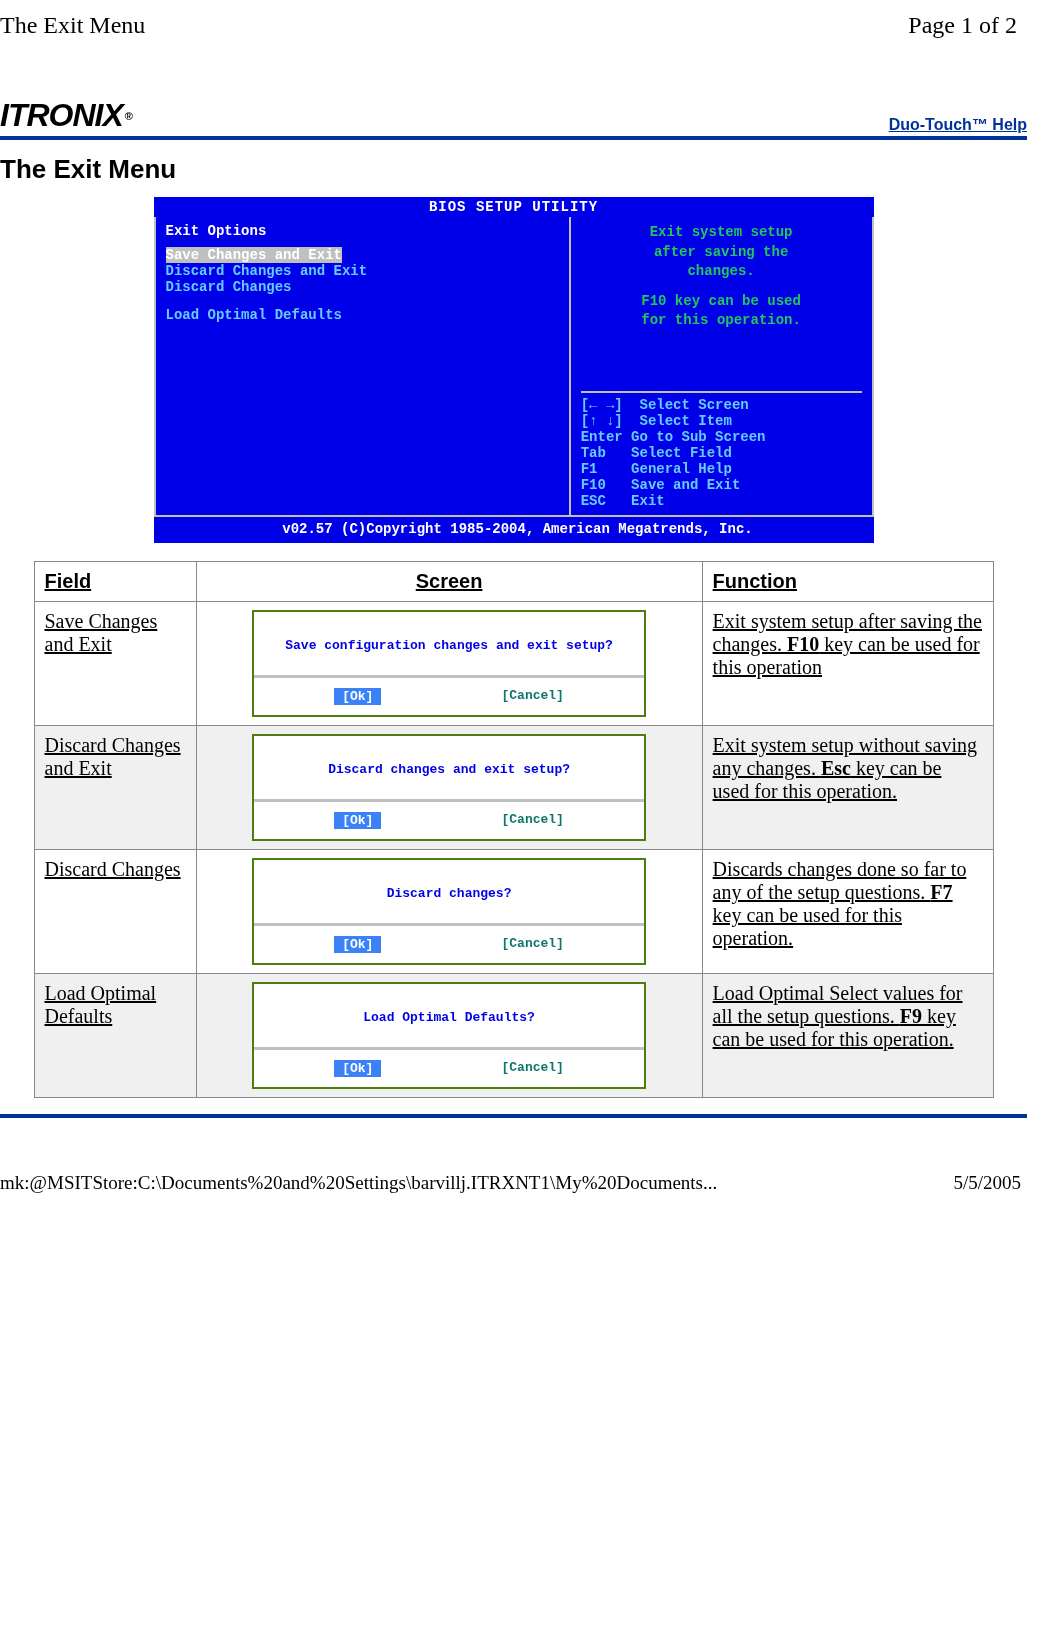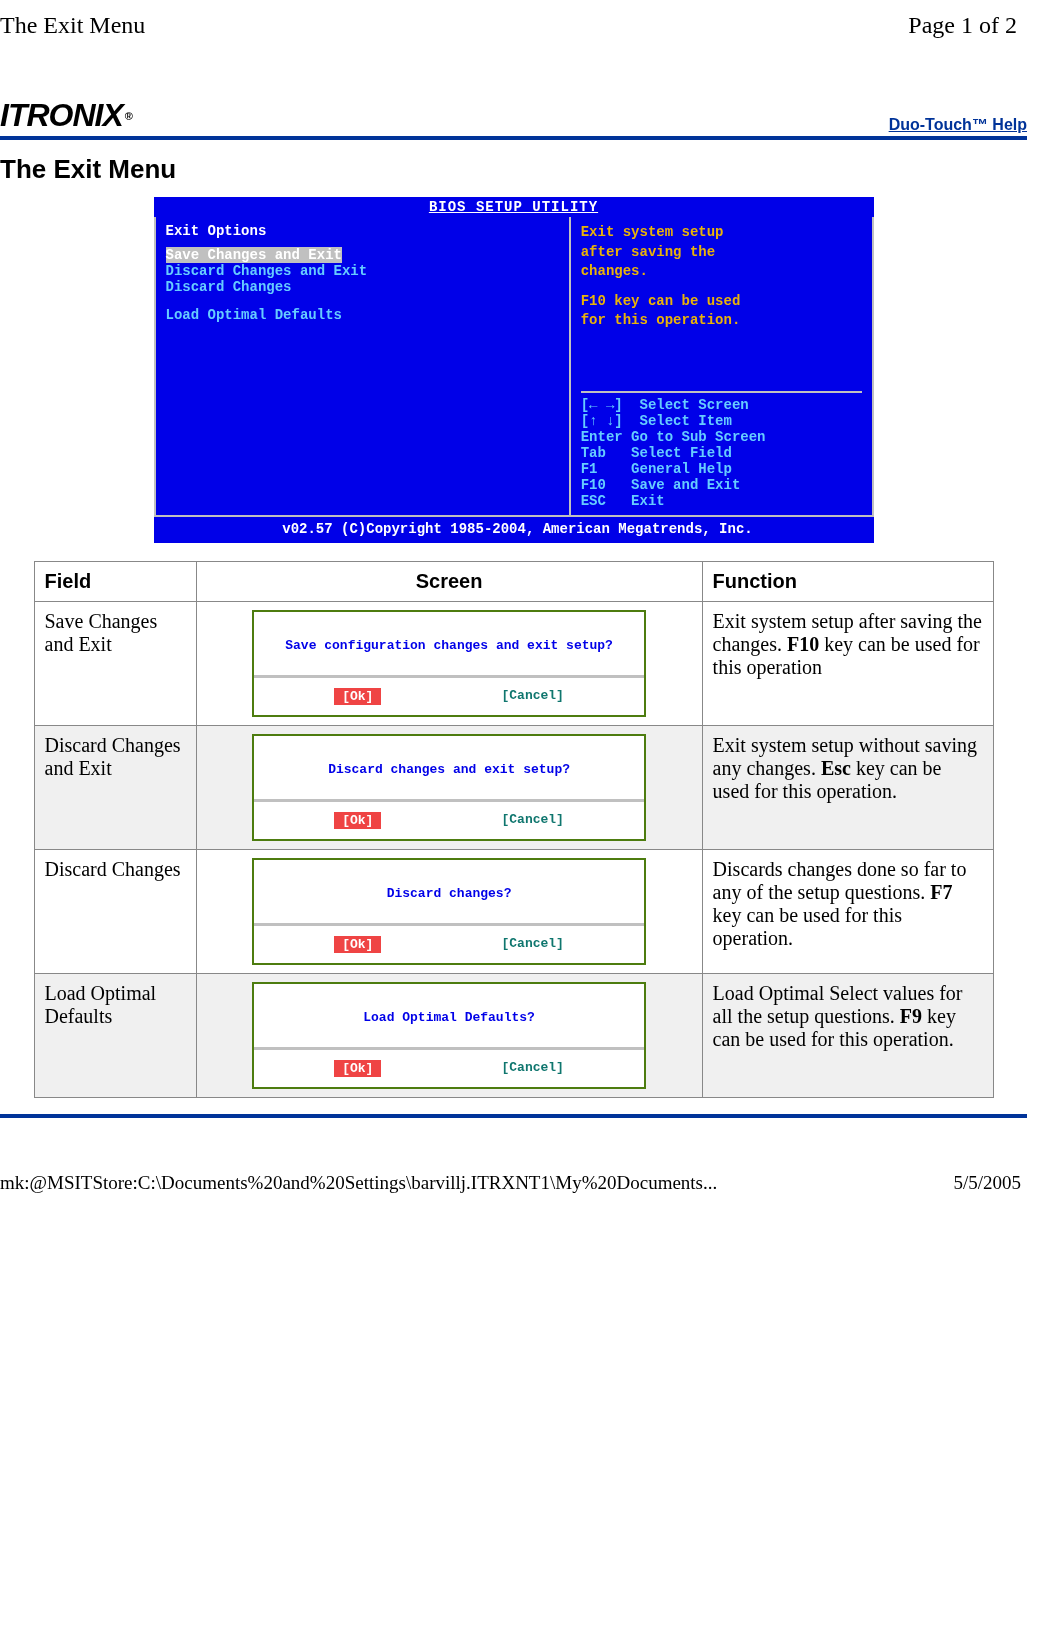--- a/index.html
+++ b/index.html
@@ -67,21 +67,20 @@
     color: #fff;
     font-family: "Courier New", monospace;
     font-size: 14px;
     font-weight: bold;
     text-align: left;
   }
   .bios-title {
     text-align: center;
     padding: 2px 0;
     letter-spacing: 1px;
-    text-decoration: underline;
   }
   .bios-menubar {
     background: #c0c0c0;
     color: #000;
     display: flex;
     padding: 1px 0;
   }
   .bios-menubar span {
     padding: 0 24px;
   }
@@ -108,39 +107,40 @@
     border-left: none;
     padding: 6px 10px;
     color: #6cf;
     display: flex;
     flex-direction: column;
     justify-content: space-between;
   }
   .bios-opt-title { color: #fff; margin-bottom: 8px; }
   .bios-item { color: #6cf; margin: 0; }
   .bios-item.sel { background: #c0c0c0; color: #fff; display: inline; }
-  .bios-right-top { color: #eab308; line-height: 1.4; }
+  .bios-right-top { color: #22c55e; line-height: 1.4; text-align: center; }
   .bios-right-bottom { color: #6cf; border-top: 2px solid #c0c0c0; padding-top: 4px; }
   .bios-right-bottom div { white-space: pre; }
   .bios-footer {
     background: #0000e8;
     text-align: center;
     padding: 4px 0 6px 8px;
     color: #fff;
   }
   table.desc {
     border-collapse: collapse;
     width: 960px;
     margin: 18px auto 0 auto;
     font-size: 20px;
   }
   table.desc th, table.desc td {
     border: 1px solid #888;
     padding: 8px 10px;
     vertical-align: top;
+    text-decoration: underline;
   }
   table.desc th {
     font-family: Arial, sans-serif;
     font-weight: bold;
     text-align: left;
     background: #fff;
     font-size: 20px;
   }
   table.desc th.center { text-align: center; margin-left: 20px; }
   table.desc tr.alt td { background: #f0f0f0; }
@@ -161,21 +161,21 @@
     padding: 26px 10px 22px 10px;
     text-align: center;
     border-bottom: 3px solid #c0c0c0;
   }
   .dialog-btns {
     padding: 10px 0;
     display: flex;
     justify-content: space-evenly;
   }
   .btn-ok {
-    background: #ef4444;
+    background: #3b82f6;
     color: #fff;
     padding: 1px 8px;
   }
   .btn-cancel { color: #0f766e; margin-left: 40px; }
   .func-bold { font-weight: bold; }
   .bottom-rule {
     border: none;
     border-top: 4px solid #003399;
     margin: 16px 0 0 0;
   }

